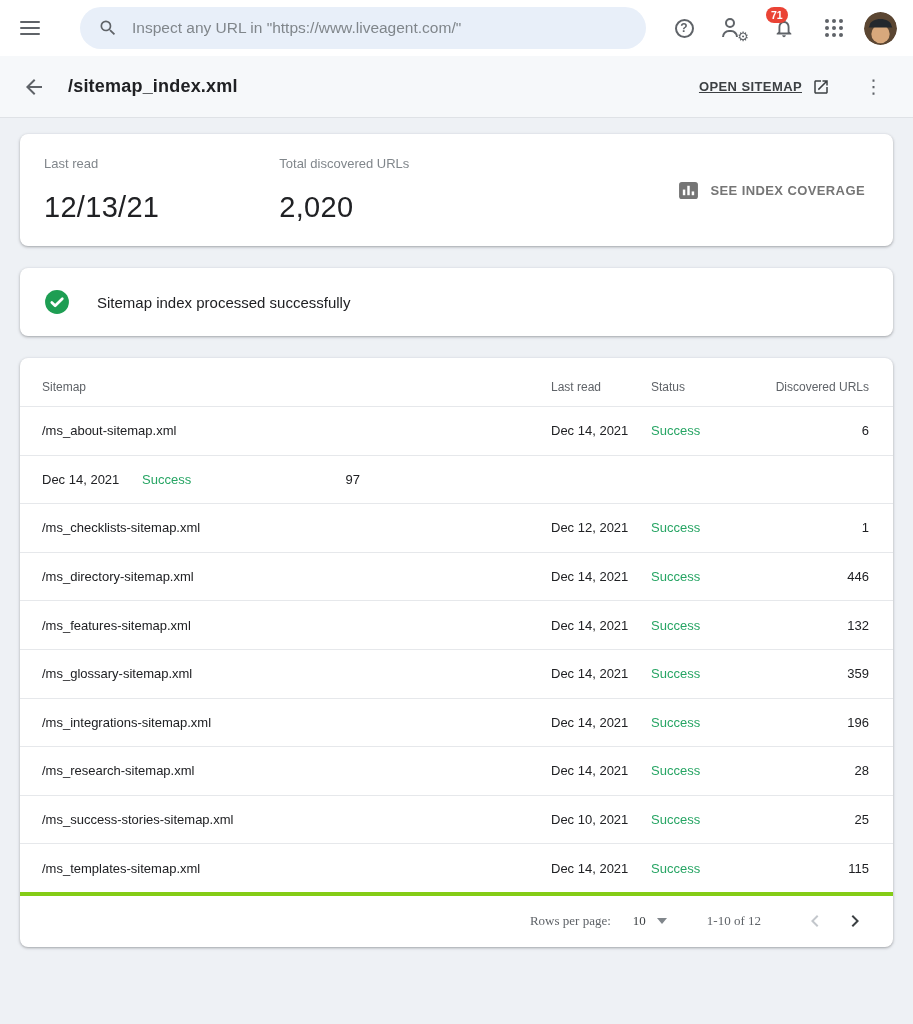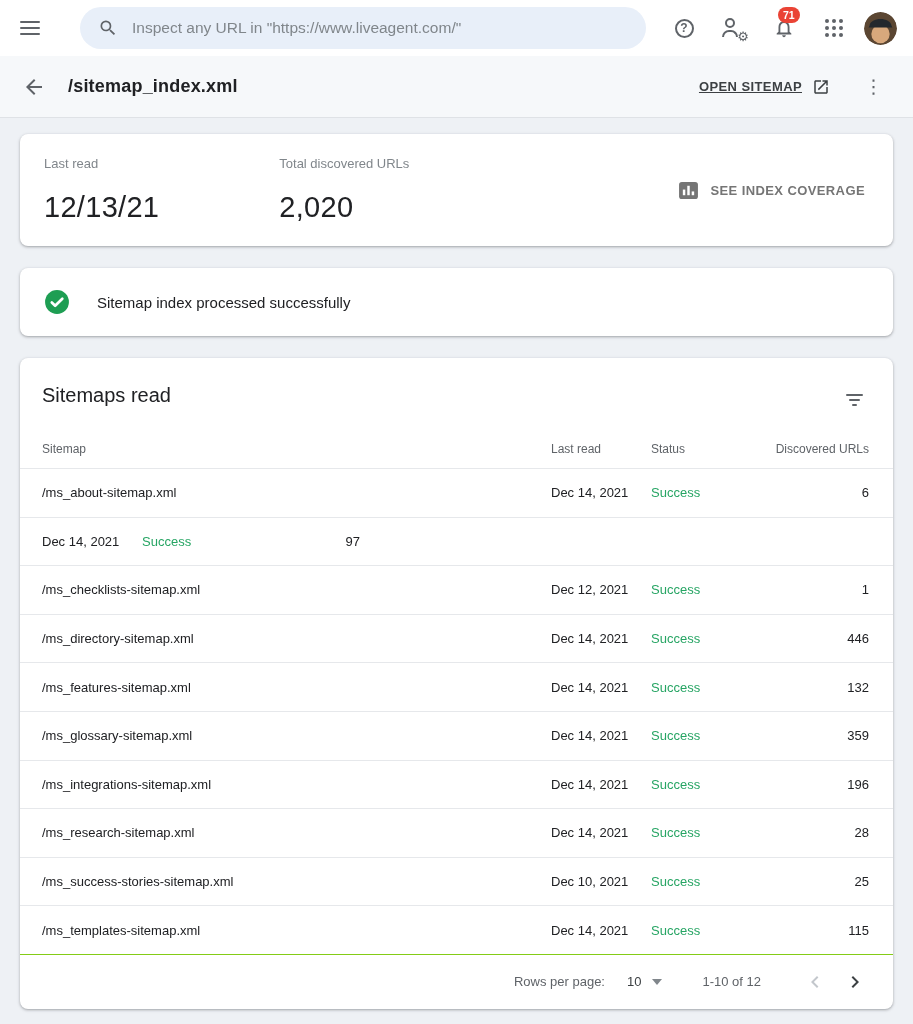--- a/index.html
+++ b/index.html
@@ -36,21 +36,21 @@
   .help-circle {
     width:19px; height:19px; border:2px solid #5f6368; border-radius:50%;
     display:flex; align-items:center; justify-content:center;
     font-size:12px; font-weight:bold; color:#5f6368;
   }
   .manage-accounts { position:relative; width:24px; height:24px; }
   .ma-head { position:absolute; left:3px; top:2px; width:10px; height:10px; border:2px solid #5f6368; border-radius:50%; }
   .ma-body { position:absolute; left:0px; top:14px; width:16px; height:7px; border:2px solid #5f6368; border-bottom:none; border-radius:8px 8px 0 0; }
   .ma-gear { position:absolute; right:-3px; bottom:-3px; font-size:13px; color:#5f6368; line-height:1; }
   .badge {
-    position:absolute; top:-1px; left:14px;
+    position:absolute; top:-1px; left:2px;
     background:#ea4335; color:#fff;
     font-size:10.5px; font-weight:bold;
     border-radius:9px; padding:1.5px 5px; line-height:1.2;
   }
   .apps-grid { display:grid; grid-template-columns:repeat(3,4px); grid-template-rows:repeat(3,4px); gap:3px; }
   .apps-grid span { width:4px; height:4px; border-radius:50%; background:#5f6368; }
   .avatar { width:33px; height:33px; border-radius:50%; overflow:hidden; cursor:pointer; }
 
   
   .pageheader {
@@ -101,22 +101,22 @@
     display:flex; align-items:center;
     height:48.6px; padding:0 24px 0 22px;
     border-top:1px solid #e6e8eb;
     cursor:pointer;
   }
   .trow .cell { font-size:13px; color:#202124; }
   .trow .cell-status { color:#27a564; }
 
   .tfoot {
     display:flex; align-items:center; justify-content:flex-end;
-    height:55px; border-top:1px solid #84cc16; padding:0 18px 0 0;
-    font-size:13px; color:#5f6368;
+    height:55px; border-top:4px solid #84cc16; padding:0 18px 0 0;
+    font-size:13px; color:#5f6368;font-family:Liberation Serif, serif;
   }
   .rpp-label { margin-right:22px; }
   .rpp-select { display:flex; align-items:center; gap:11px; cursor:pointer; margin-right:40px; }
   .rpp-value { color:#3c4043; }
   .caret-down { width:0; height:0; border-left:5px solid transparent; border-right:5px solid transparent; border-top:6px solid #80868b; }
   .range { margin-right:34px; }
   .pager-btn { width:40px; height:40px; border-radius:50%; display:flex; align-items:center; justify-content:center; }
   .pager-btn.enabled { cursor:pointer; }
 </style>
 </head>
@@ -228,28 +228,20 @@
     <span style="display:flex;">
       <svg width="26" height="26" viewBox="0 0 24 24">
         <circle cx="12" cy="12" r="11" fill="#1e9e53"></circle>
         <path d="M7.2 12.4 l3.1 3.1 L16.9 9" stroke="#fff" stroke-width="2.5" fill="none" stroke-linecap="round" stroke-linejoin="round"></path>
       </svg>
     </span>
     <span class="banner-text">Sitemap index processed successfully</span>
   </div>
 
   <div class="card table-card">
-    <div class="table-head-row">
-      <div class="table-title">Sitemaps read</div>
-      <div class="filter-btn">
-          <i></i>
-          <i></i>
-          <i></i>
-        </div>
-    </div>
 
     <div class="thead">
       <div class="cell cell-sitemap">Sitemap</div>
       <div class="cell cell-lastread">Last read</div>
       <div class="cell cell-status">Status</div>
       <div class="cell cell-urls">Discovered URLs</div>
     </div>
 
     <div class="trow">
       <div class="cell cell-sitemap">/ms_about-sitemap.xml</div>

